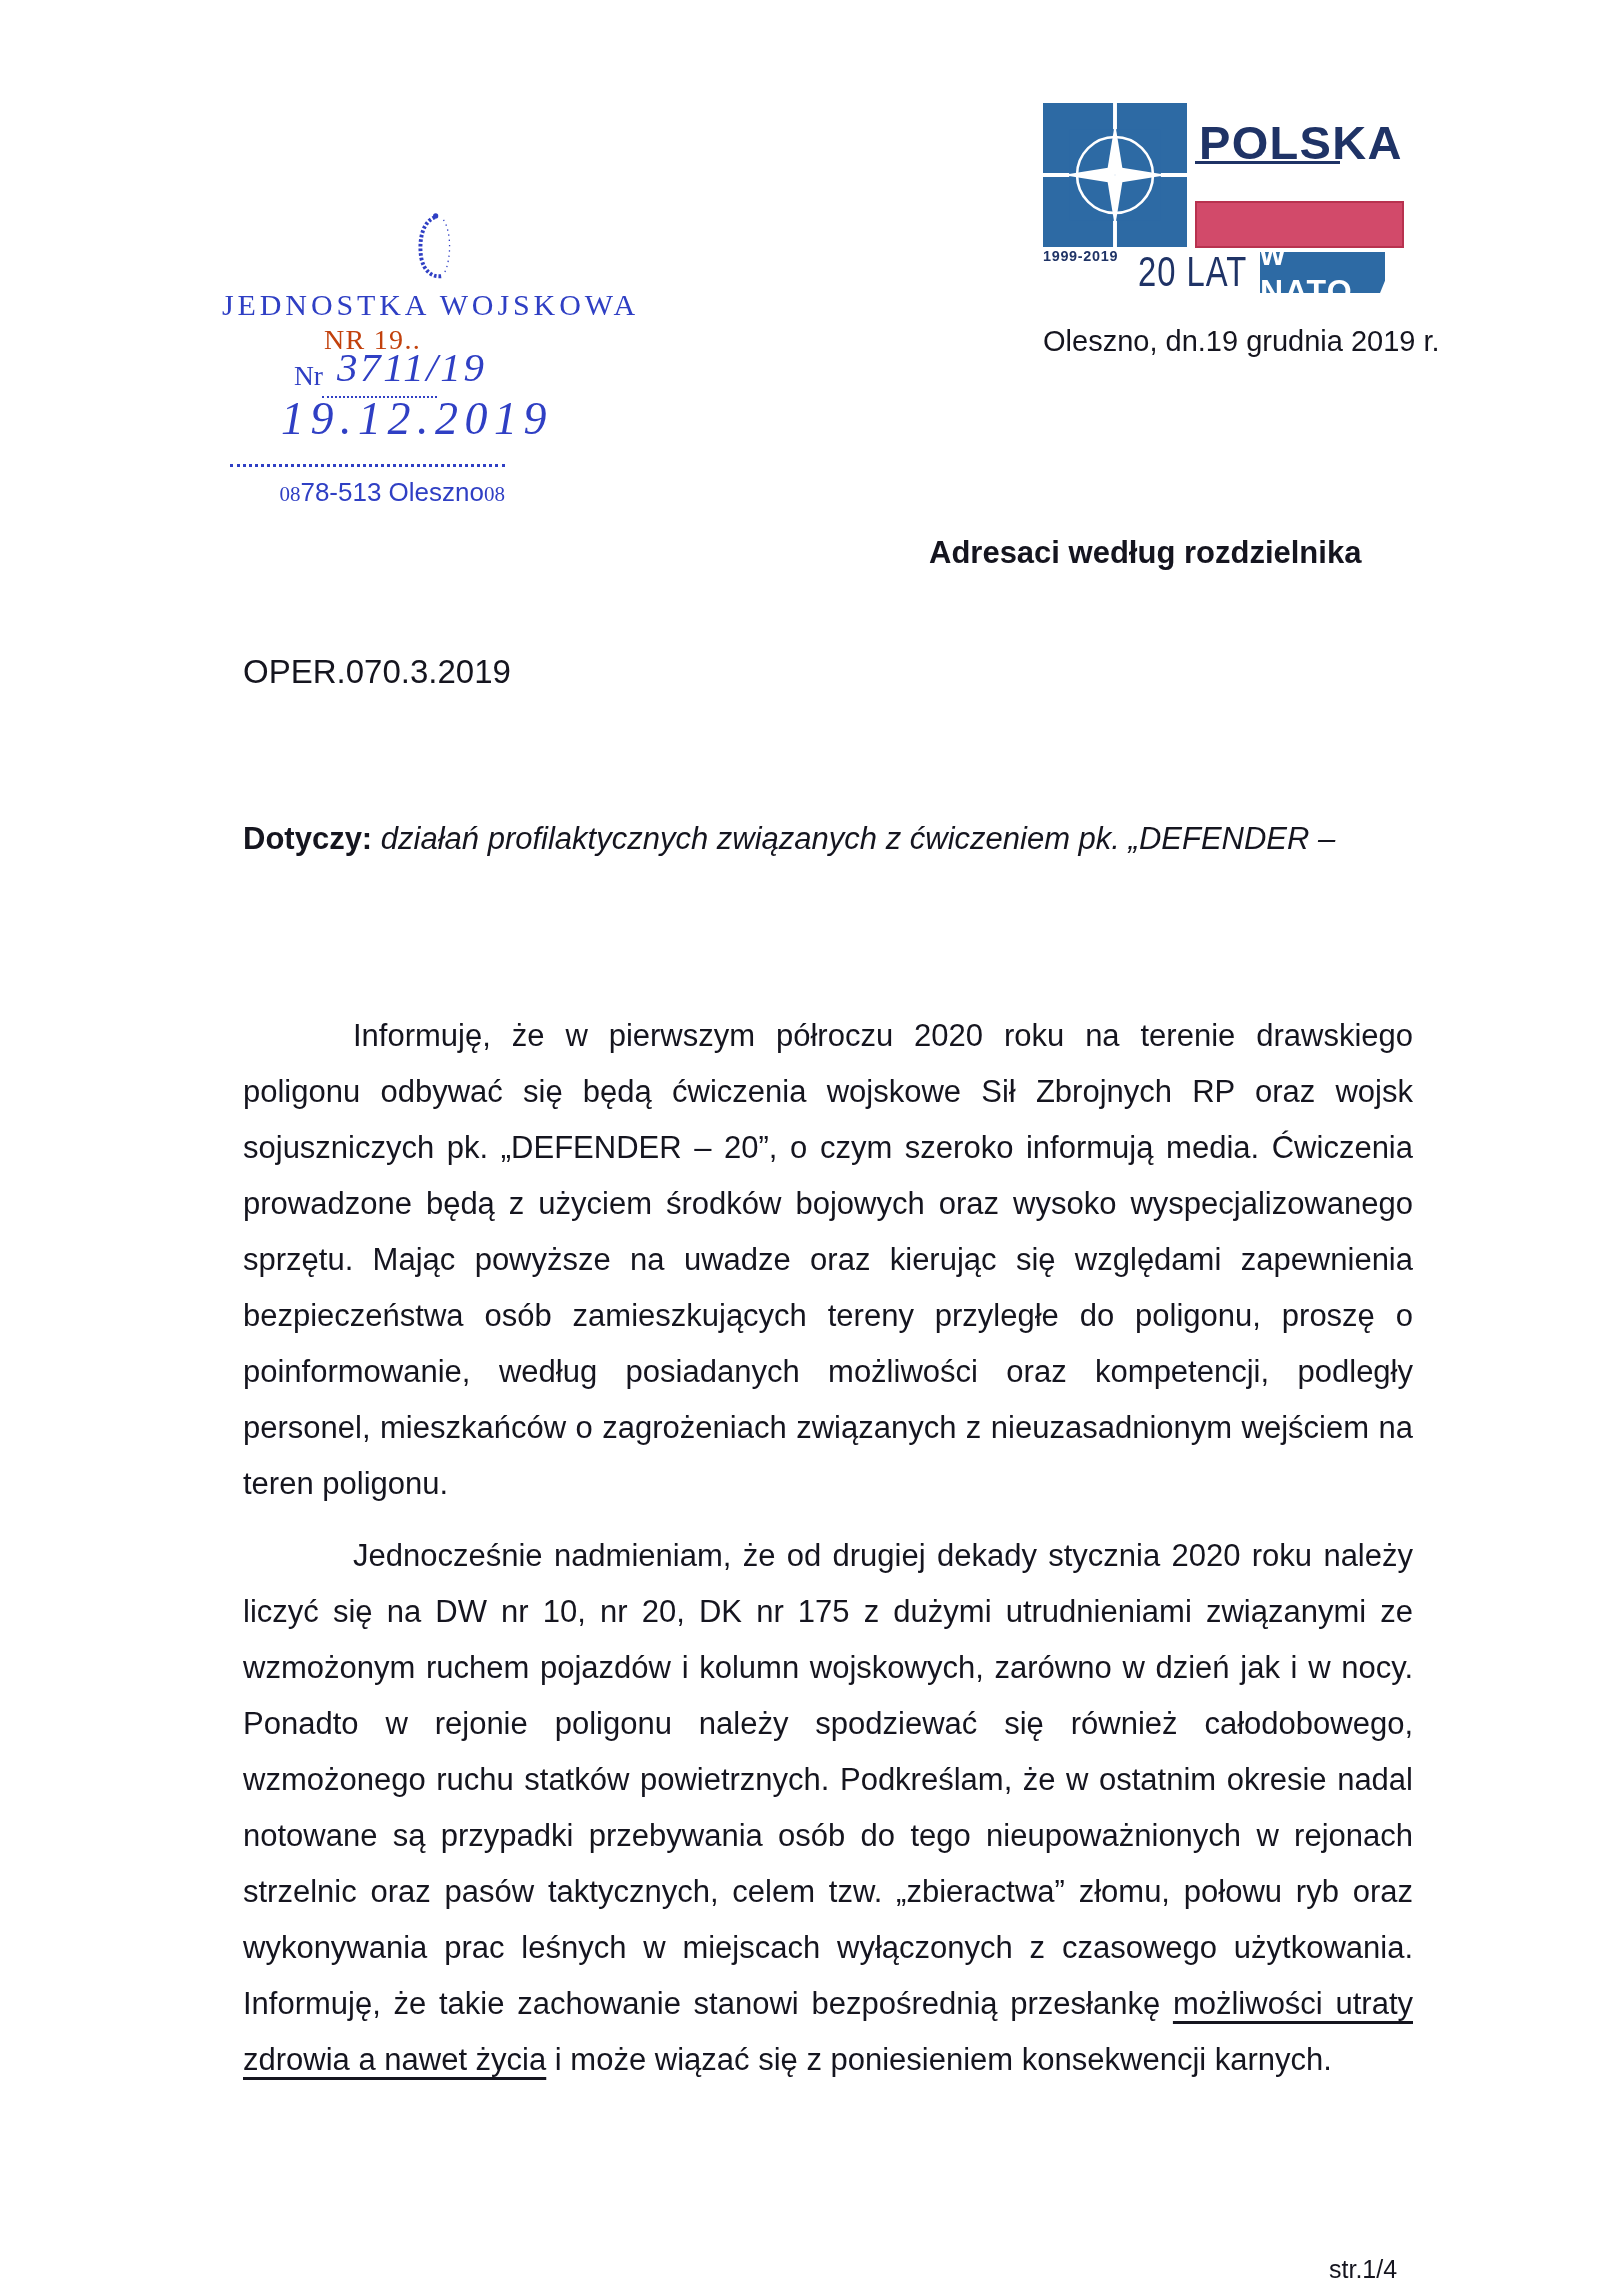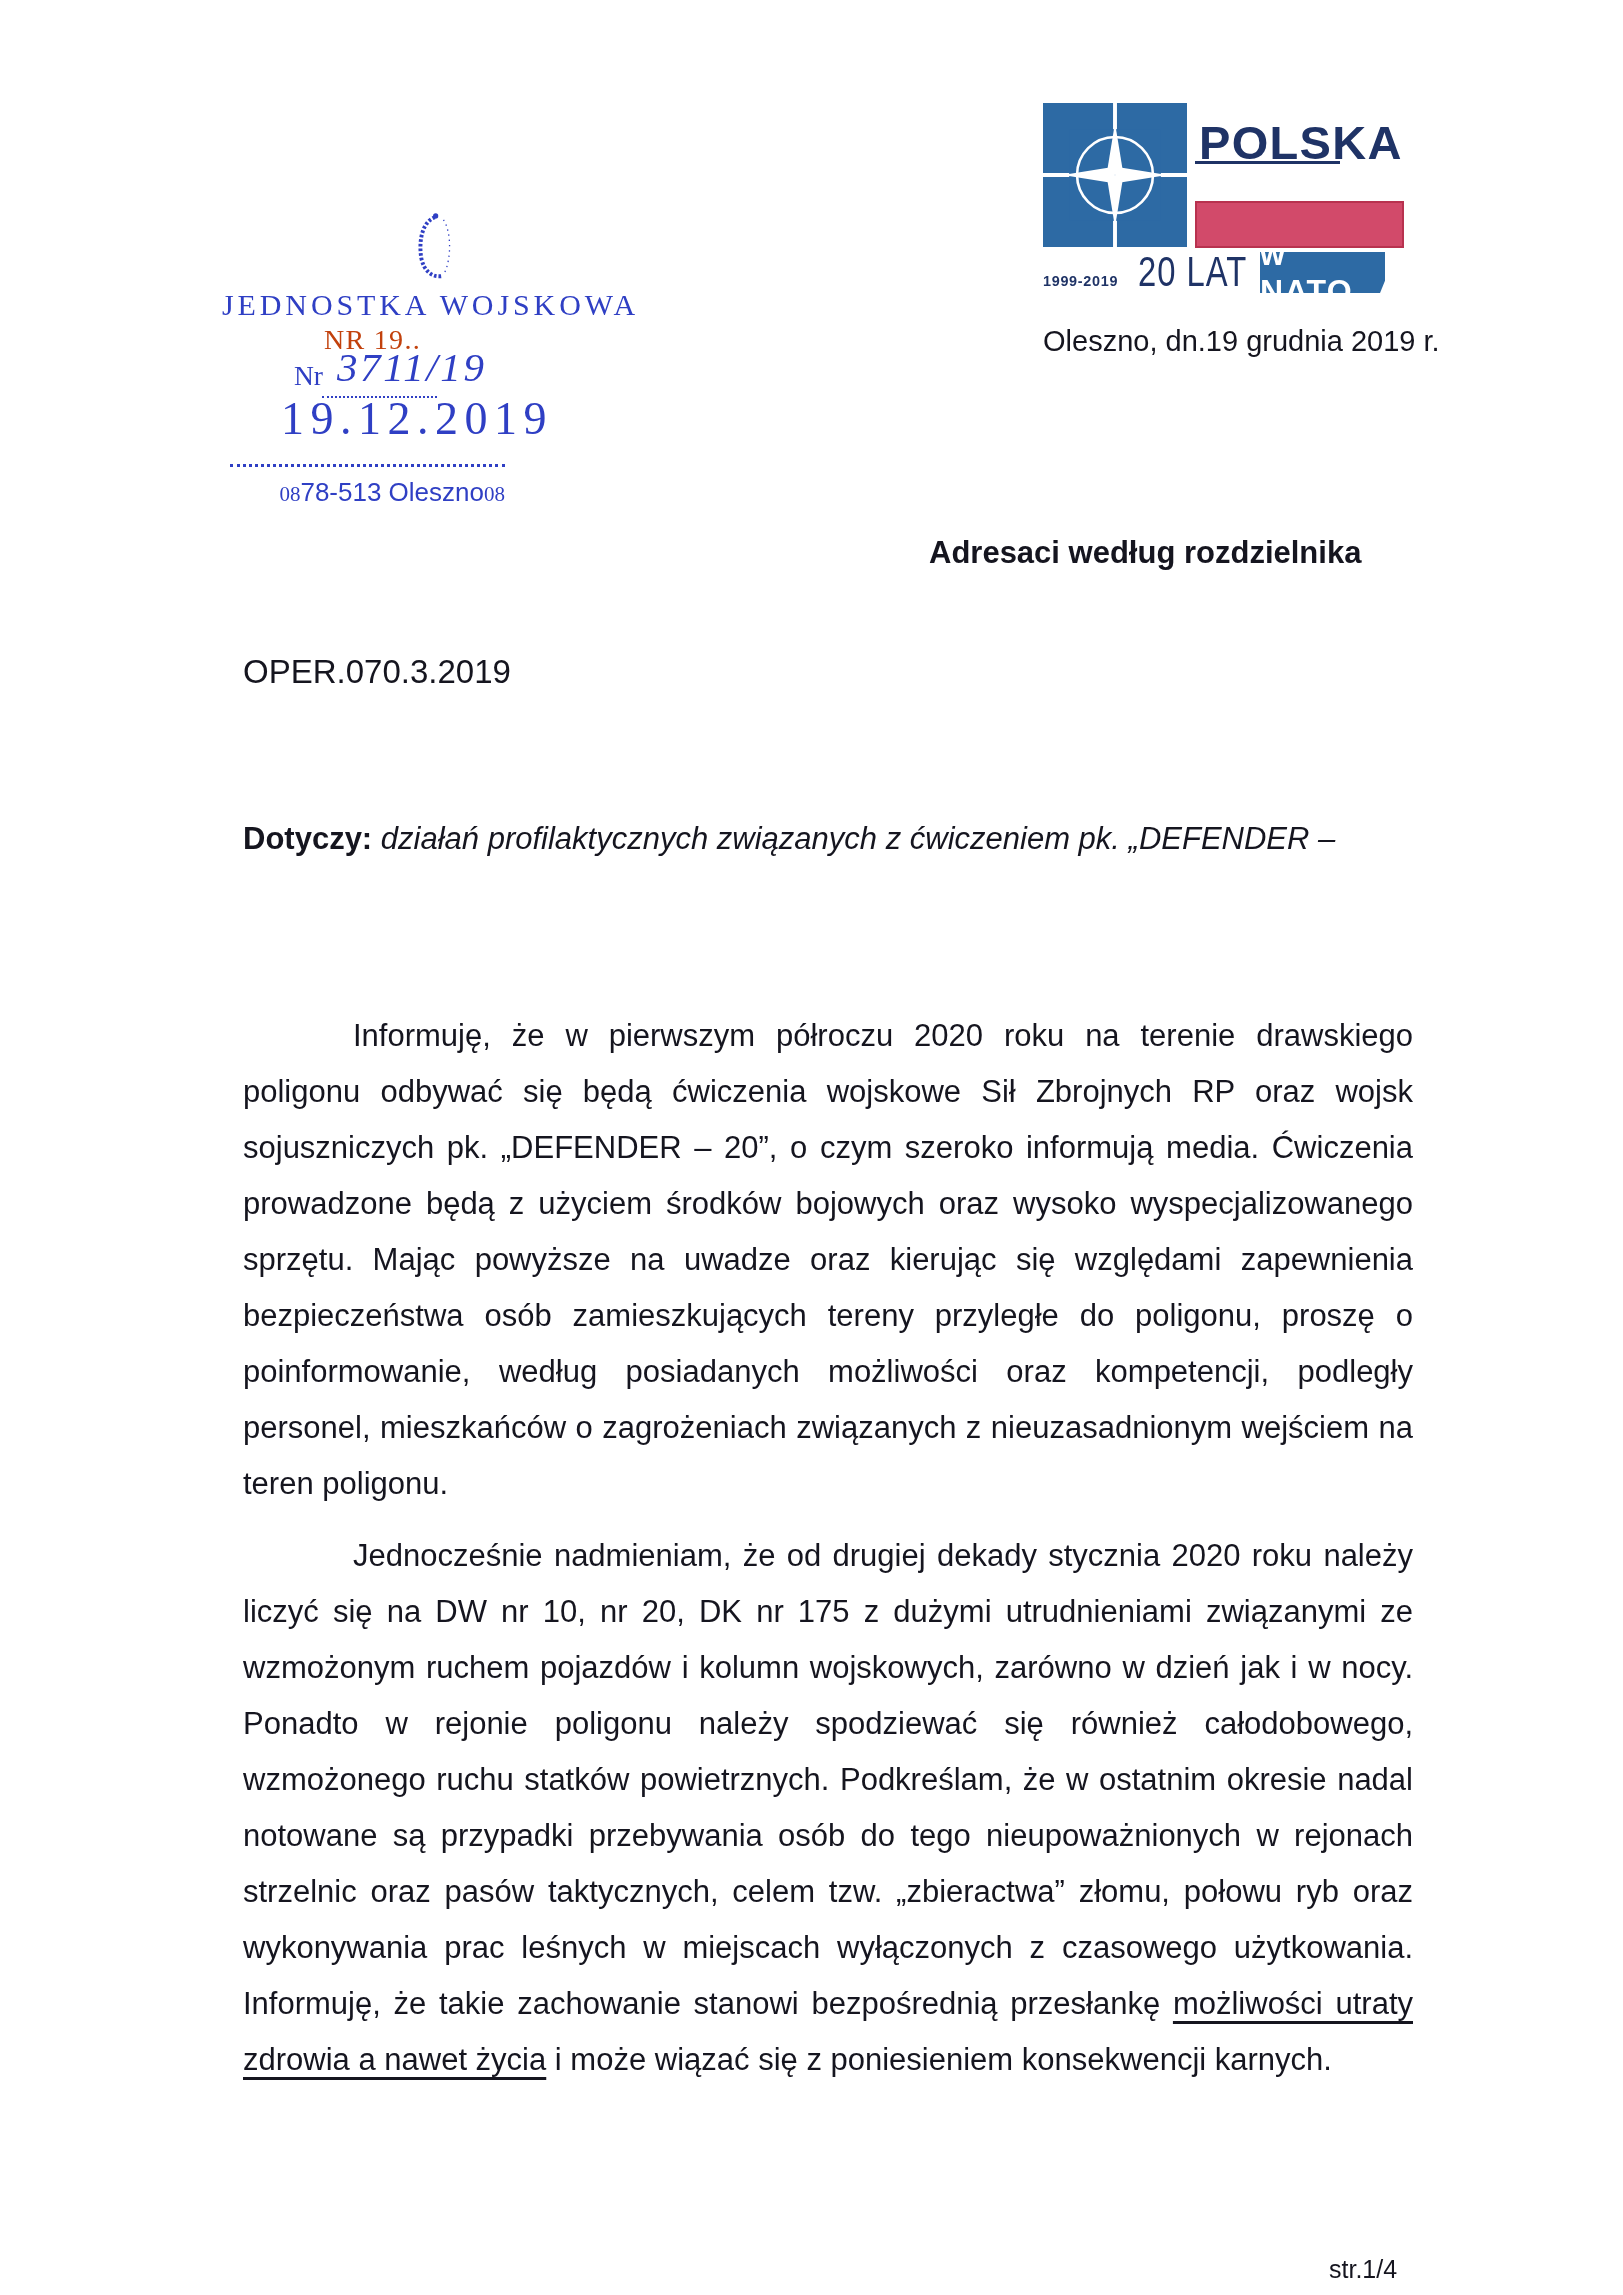--- a/index.html
+++ b/index.html
@@ -12,33 +12,33 @@
   .stamp .eagle { position:absolute; left:216px; top:16.4px; width:46px; height:72px; }
   .stamp .unit { position:absolute; left:26px; top:92px; font-family:"Liberation Serif", serif;
                  font-size:30px; letter-spacing:3.9px; white-space:nowrap; }
   .stamp .nr-line { position:absolute; left:128px; top:128px; font-family:"Liberation Serif", serif;
                  font-size:28px; color:#c2410c; letter-spacing:1.3px; }
   .stamp .regno { position:absolute; left:98px; top:164px; font-family:"Liberation Serif", serif; font-size:27.5px; }
   .stamp .regno-hand { position:absolute; left:141px; top:147px; font-family:"Liberation Serif", serif;
                  font-style:italic; font-size:41px; letter-spacing:2.6px; }
   .stamp .dots1 { position:absolute; left:126px; top:200px; width:115px; border-top:2.6px dotted #2f3fc4; }
   .stamp .date-hand { position:absolute; left:85px; top:196px; font-family:"Liberation Serif", serif;
-                 font-size:46px; letter-spacing:6.5px; white-space:nowrap; }
+                 font-style:italic; font-size:46px; letter-spacing:6.5px; white-space:nowrap; }
   .stamp .dots2 { position:absolute; left:34px; top:268px; width:275px; border-top:3.3px dotted #2f3fc4; }
   .stamp .addr { position:absolute; left:34px; top:281px; width:275px; font-size:26px; display:flex; justify-content:flex-end; align-items:baseline; }
   .stamp .addr .code { font-size:21px; font-family:"Liberation Serif", serif; }
 
   
   .logo { left:1043px; top:103px; width:367px; height:196px; }
   .logo .nato-box { position:absolute; left:0; top:0; width:144px; height:144px; background:#2d6aa4; }
   .logo .nato-box svg { position:absolute; left:0; top:0; }
   .logo .polska { position:absolute; left:156px; top:12px; font-size:47px; font-weight:bold; color:#1f3366; letter-spacing:1.3px; }
   .logo .polska-line { position:absolute; left:152px; top:58px; width:145px; height:2.6px; background:#1f3366; }
   .logo .red-bar { position:absolute; left:152px; top:98px; width:209px; height:47px; background:#d24a6a; border:2px solid #b8324f; box-sizing:border-box; }
-  .logo .years { position:absolute; left:0; top:170px; font-size:14.4px; font-weight:bold; color:#1f3366; letter-spacing:0.7px; }
+  .logo .years { position:absolute; left:0; top:145px; font-size:14.4px; font-weight:bold; color:#1f3366; letter-spacing:0.7px; }
   .logo .lat { position:absolute; left:95px; top:145px; font-size:42px; color:#1f3366; transform:scaleX(0.78); transform-origin:left; letter-spacing:1.3px; }
   .logo .w-nato { position:absolute; left:217px; top:149px; width:125px; height:41px; background:#2d6aa4;
                   clip-path:polygon(0 0,100% 0,100% 70%,96% 100%,0 100%); color:#fff; font-weight:bold; font-size:32px;
                   display:flex; align-items:center; justify-content:center; letter-spacing:1.3px; }
 
   .place-date { left:1043px; top:325px; font-size:29px; white-space:nowrap; }
   .addressee { left:929px; top:535px; font-size:31px; font-weight:bold; white-space:nowrap; }
   .sign { left:243px; top:653px; font-size:33px; white-space:nowrap; }
   .subject { left:243px; top:821px; width:1172px; font-size:31px; line-height:35px; }
   .subject .label { font-weight:bold; }

